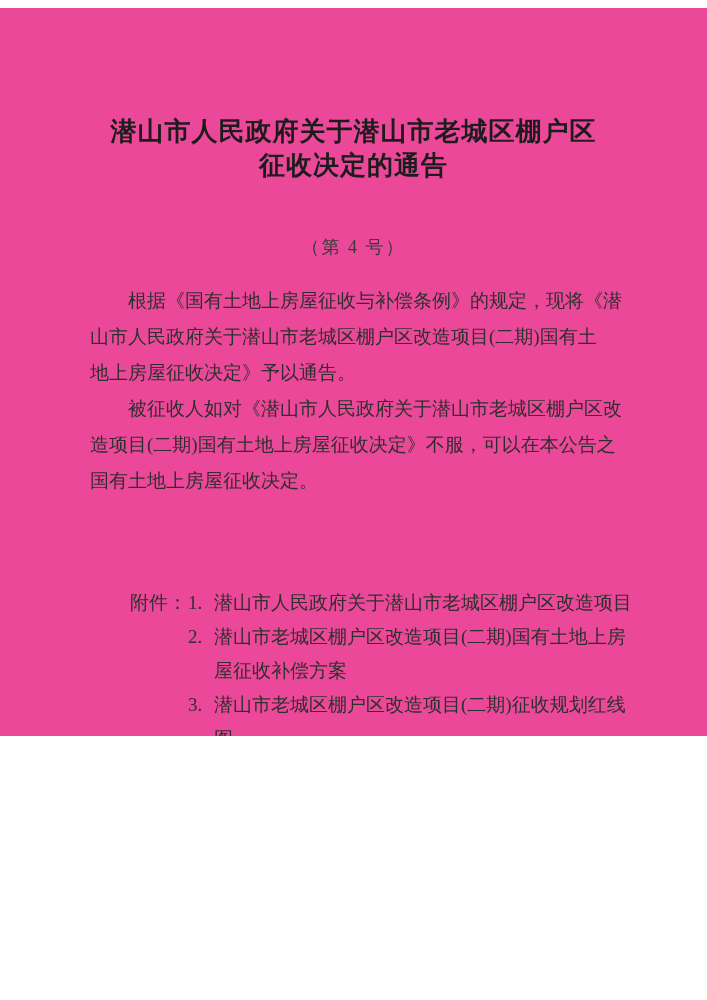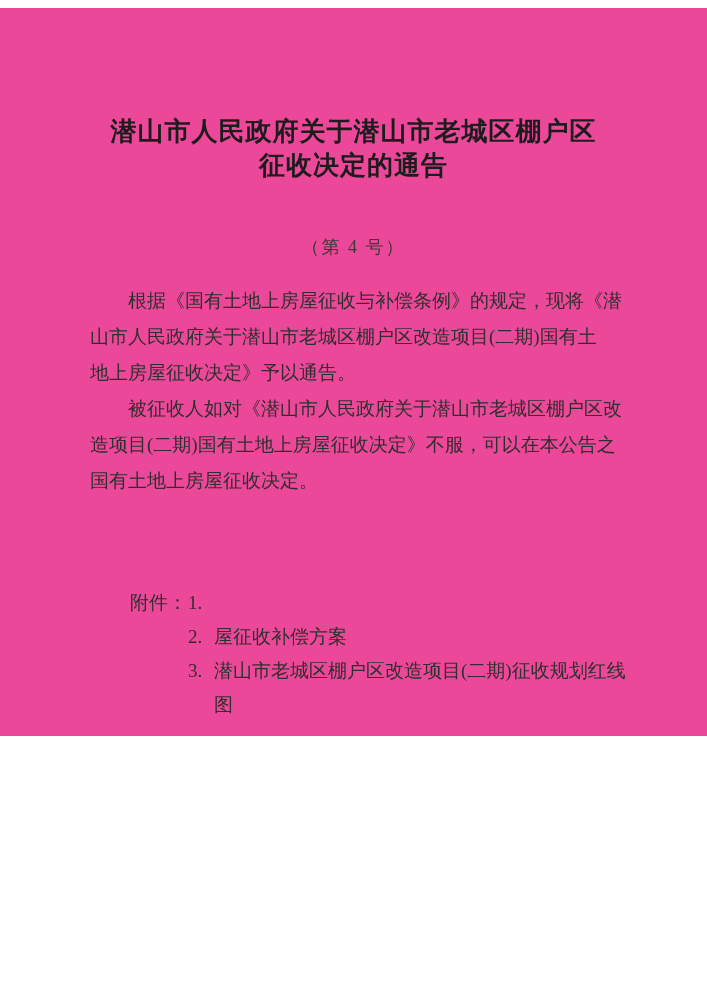--- a/index.html
+++ b/index.html
@@ -77,25 +77,27 @@
       <div class="line">国有土地上房屋征收决定。</div>
     </div>
   </div>
 
   <div class="attachments">
     <div class="att-label">附件：</div>
     <div class="att-items">
       <div class="att-item">
         <div class="att-num">1.</div>
         <div class="att-text">
+          <div class="line">潜山市人民政府关于潜山市老城区棚户区改造项目</div>
         </div>
       </div>
       <div class="att-item">
         <div class="att-num">2.</div>
         <div class="att-text">
+          <div class="line">潜山市老城区棚户区改造项目(二期)国有土地上房</div>
           <div class="line">屋征收补偿方案</div>
         </div>
       </div>
       <div class="att-item">
         <div class="att-num">3.</div>
         <div class="att-text">
           <div class="line">潜山市老城区棚户区改造项目(二期)征收规划红线</div>
           <div class="line">图</div>
         </div>
       </div>

